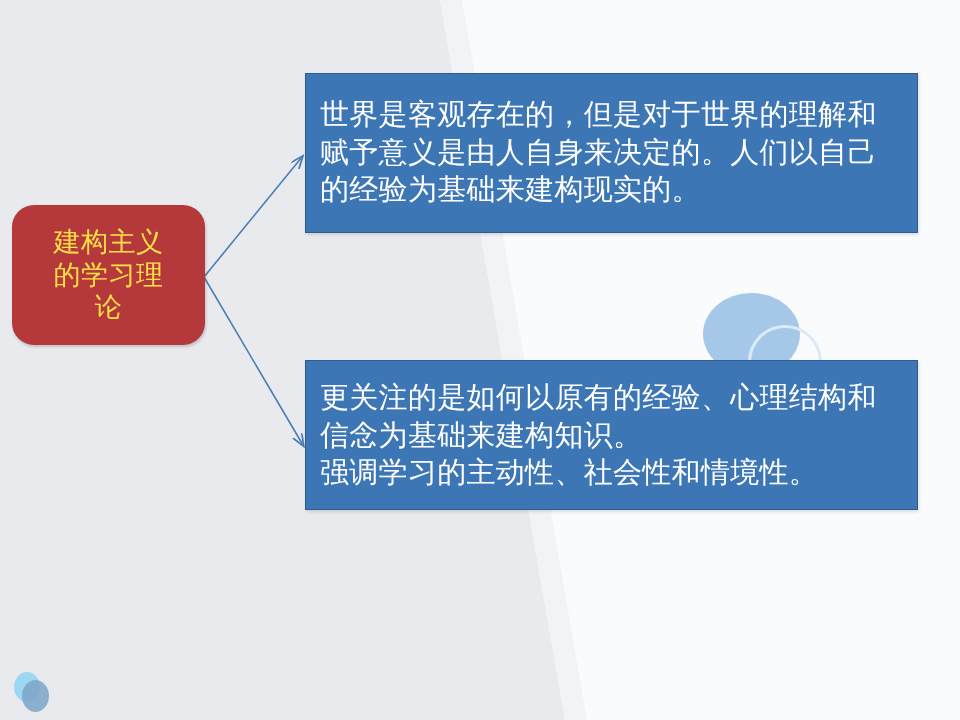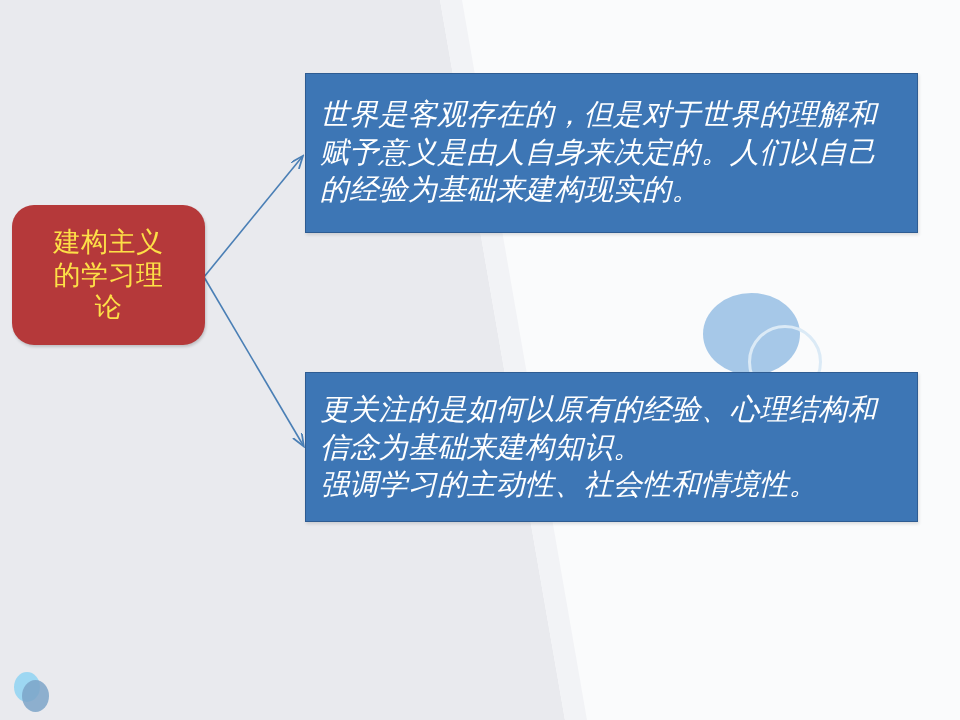--- a/index.html
+++ b/index.html
@@ -114,39 +114,38 @@
     white-space: pre-line;
   }
 
   
   .node-blue {
     position: absolute;
     background: #3d76b5;
     border: 1px solid #2e5c92;
     box-sizing: border-box;
     box-shadow: 1px 2px 3px rgba(0,0,0,.12);
-    font-style: italic;
   }
   .node-blue-text {
     color: #ffffff;
     font-size: 29px;
     line-height: 1.30;
     letter-spacing: .3px;
     white-space: pre-line;
   }
   #box-top {
     left: 305px;
     top: 73px;
     width: 613px;
     height: 160px;
     padding: 22px 16px 0 14px;
   }
   #box-bottom {
     left: 305px;
-    top: 372px;
+    top: 360px;
     width: 613px;
     height: 150px;
     padding: 18px 16px 0 14px;
   }
 </style>
 </head>
 <body>
 
 <div id="slide">
 

